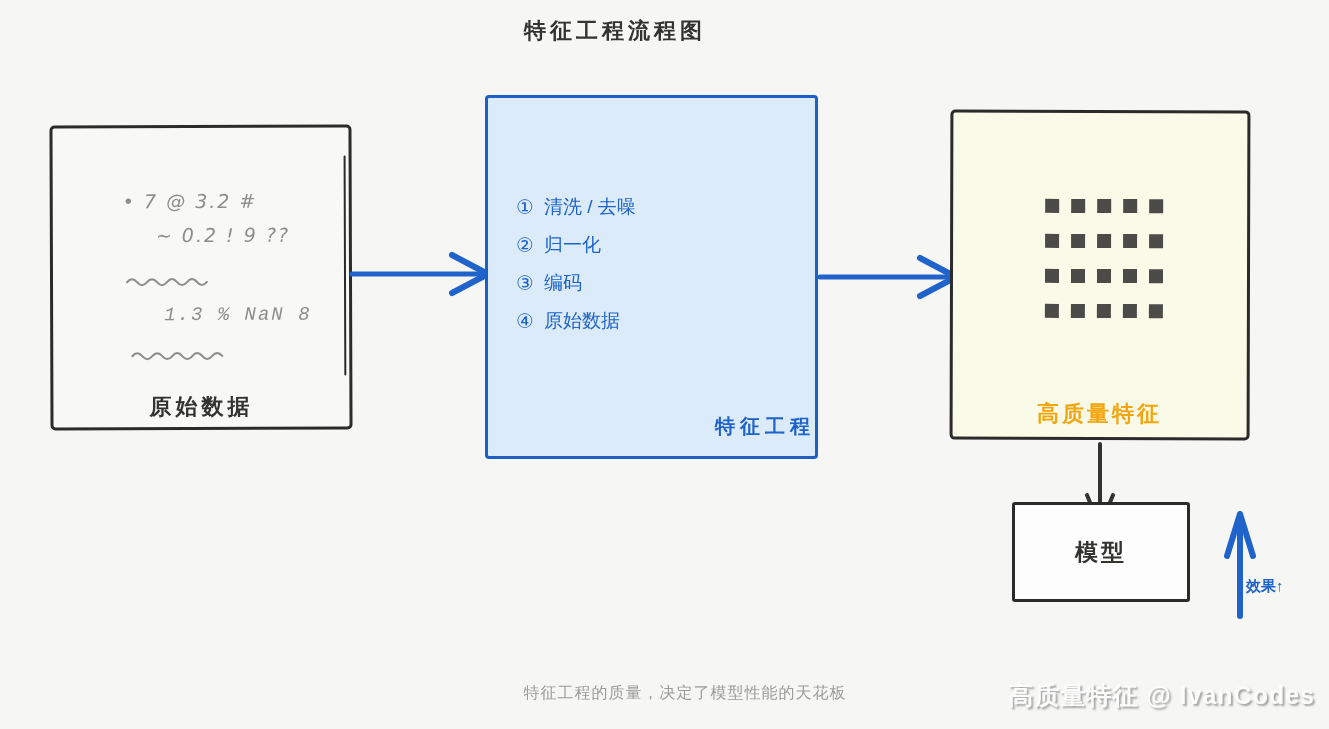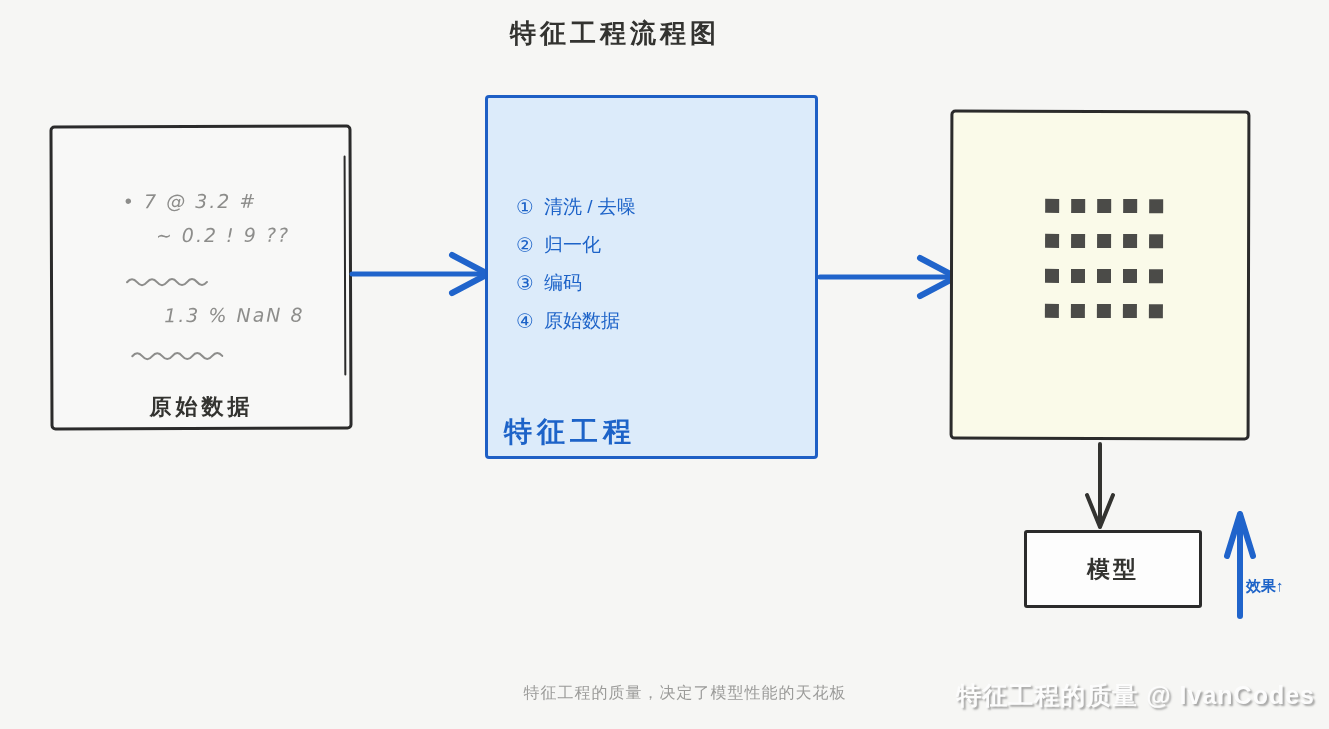--- a/index.html
+++ b/index.html
@@ -11,21 +11,21 @@
     width: 1329px;
     height: 729px;
     background: #f6f6f4;
     overflow: hidden;
   }
 
   .page-title {
     position: absolute;
     left: 440px; top: 16px; width: 350px;
     text-align: center;
-    font-size: 26px;
+    font-size: 22px;
     font-weight: bold;
     letter-spacing: 4px;
     color: #333330;
   }
 
   
   .raw-box {
     position: absolute;
     left: 50px; top: 125px;
     width: 302px; height: 305px;
@@ -45,21 +45,21 @@
     position: absolute;
     font-family: "DejaVu Sans", sans-serif;
     font-style: italic;
     font-size: 19px;
     letter-spacing: 2px;
     color: #8d8d8b;
     white-space: nowrap;
   }
   .scribble-1 { left: 70px;  top: 62px; text-align: center;  }
   .scribble-2 { left: 103px; top: 96px;  }
-  .scribble-3 { left: 111px; top: 176px; }
+  .scribble-3 { left: 111px; top: 176px; font-family: Liberation Mono, monospace; }
   .squiggle { position: absolute; }
   .squiggle-1 { left: 72px; top: 146px; }
   .squiggle-2 { left: 77px; top: 220px; }
   .raw-label {
     position: absolute;
     left: 0; right: 0; top: 264px;
     text-align: center;
     font-size: 22px;
     font-weight: bold;
     letter-spacing: 4px;
@@ -85,26 +85,25 @@
     display: flex;
     align-items: center;
     font-size: 19px;
     color: #1d63c8;
     white-space: nowrap;
   }
   .fe-step .step-num { font-size: 20px; margin-right: 10px; }
   .fe-label {
     position: absolute;
     left: 0; right: 0; top: 315px;
-    text-align: left;
-    font-size: 28px;
+    text-align: right;
+    font-size: 20px;
     font-weight: bold;
     letter-spacing: 5px;
     color: #1d63c8;
-    margin-left: 16px;
   }
 
   
   .hq-box {
     position: absolute;
     left: 950px; top: 110px;
     width: 300px; height: 330px;
     background: #fafae9;
     border: 3px solid #2b2b2b;
     border-radius: 5px;
@@ -128,29 +127,28 @@
     text-align: center;
     font-size: 22px;
     font-weight: bold;
     letter-spacing: 3px;
     color: #f2a50c;
   }
 
   
   .model-box {
     position: absolute;
-    left: 1012px; top: 530px;
-    width: 178px; height: 78px;
+    left: 1012px; top: 502px;
+    width: 178px; height: 100px;
     background: #fdfdfd;
     border: 3px solid #2b2b2b;
     border-radius: 3px;
     display: flex;
     align-items: center;
     justify-content: center;
-    margin-left: 12px;
   }
   .model-label {
     font-size: 23px;
     font-weight: bold;
     letter-spacing: 3px;
     color: #333330;
   }
 
   
   .arrow { position: absolute; }
@@ -258,33 +256,34 @@
         <div class="cell"></div>
         <div class="cell"></div>
         <div class="cell"></div>
         <div class="cell"></div>
         <div class="cell"></div>
         <div class="cell"></div>
         <div class="cell"></div>
         <div class="cell"></div>
         <div class="cell"></div>
       </div>
+    <div class="hq-label">高质量特征</div>
   </div>
 
   <svg class="arrow arrow-down" width="40" height="92" viewBox="0 0 40 92">
     <path d="M20,3 L20,80" fill="none" stroke="#333330" stroke-width="4" stroke-linecap="round"></path>
     <path d="M7,54 L20,86 M33,54 L20,86" fill="none" stroke="#333330" stroke-width="4" stroke-linecap="round"></path>
   </svg>
 
   <div class="model-box">
     <span class="model-label">模型</span>
   </div>
 
   <svg class="arrow arrow-up" width="48" height="115" viewBox="0 0 48 115">
     <path d="M24,110 L24,12" fill="none" stroke="#2064cb" stroke-width="6" stroke-linecap="round"></path>
     <path d="M11,50 L24,8 M37,50 L24,8" fill="none" stroke="#2064cb" stroke-width="6" stroke-linecap="round"></path>
   </svg>
   <div class="effect-label">效果↑</div>
 
   <div class="caption">特征工程的质量，决定了模型性能的天花板</div>
-  <div class="watermark">特征工程的质量 @ IvanCodes</div>
+  <div class="watermark">高质量特征 @ IvanCodes</div>
 
 </div>
 
 </body></html>

